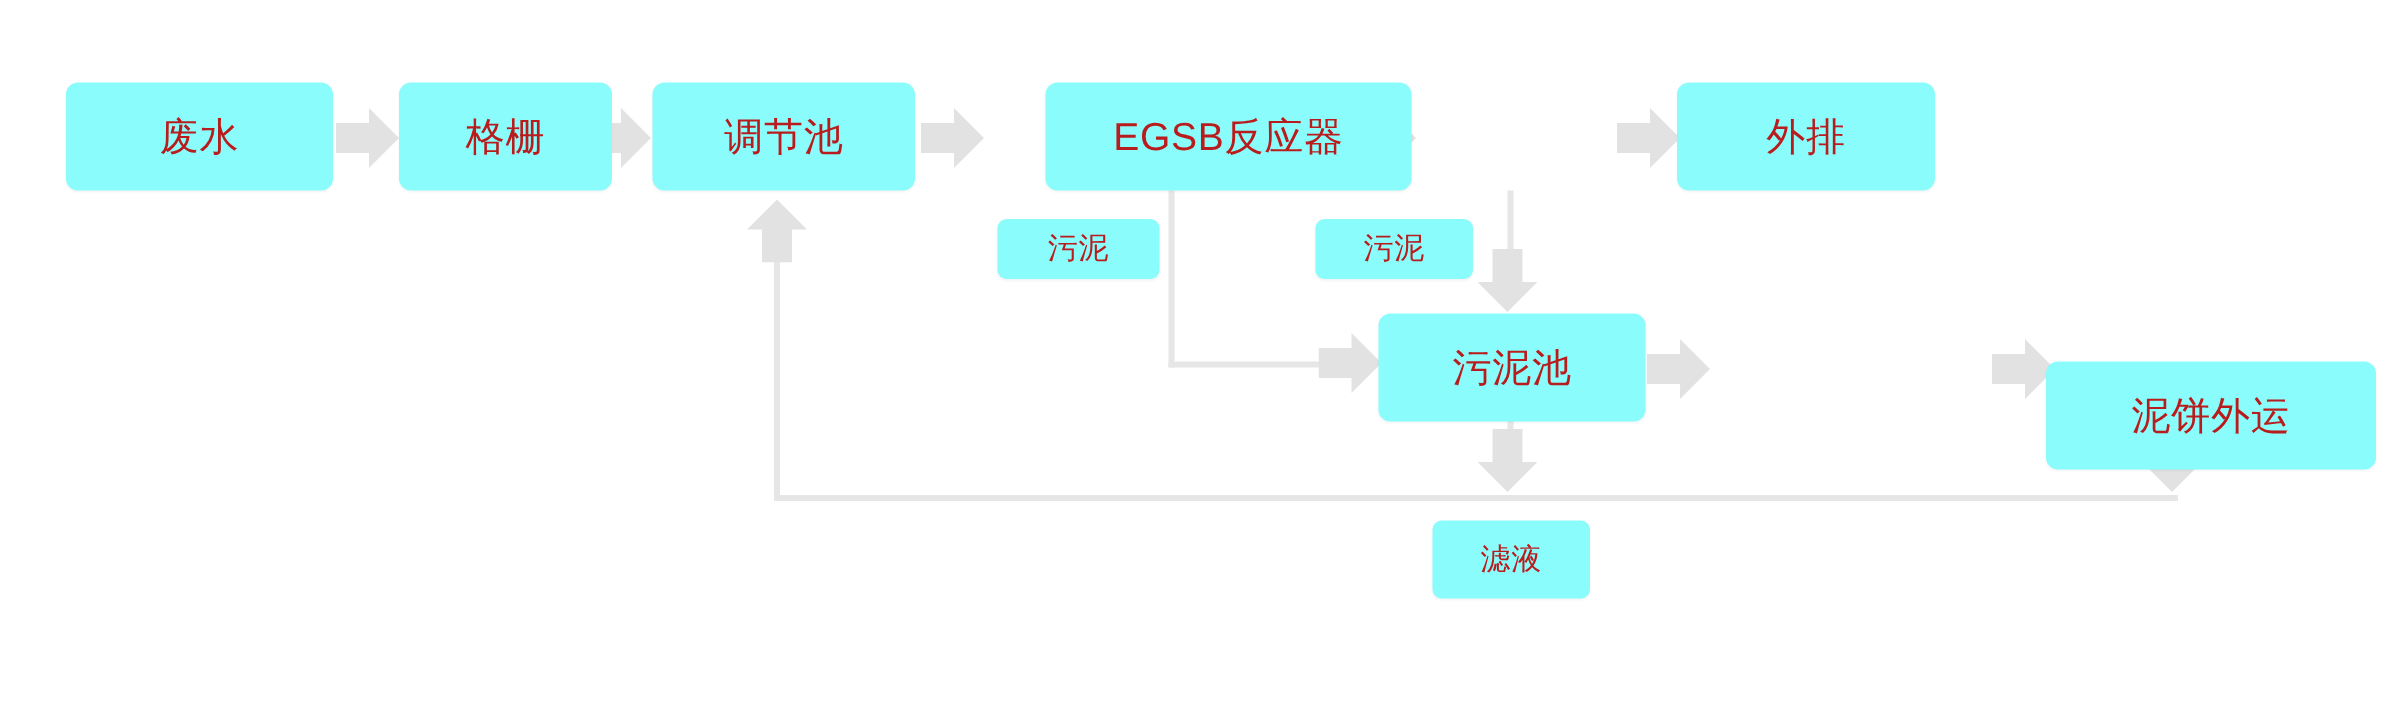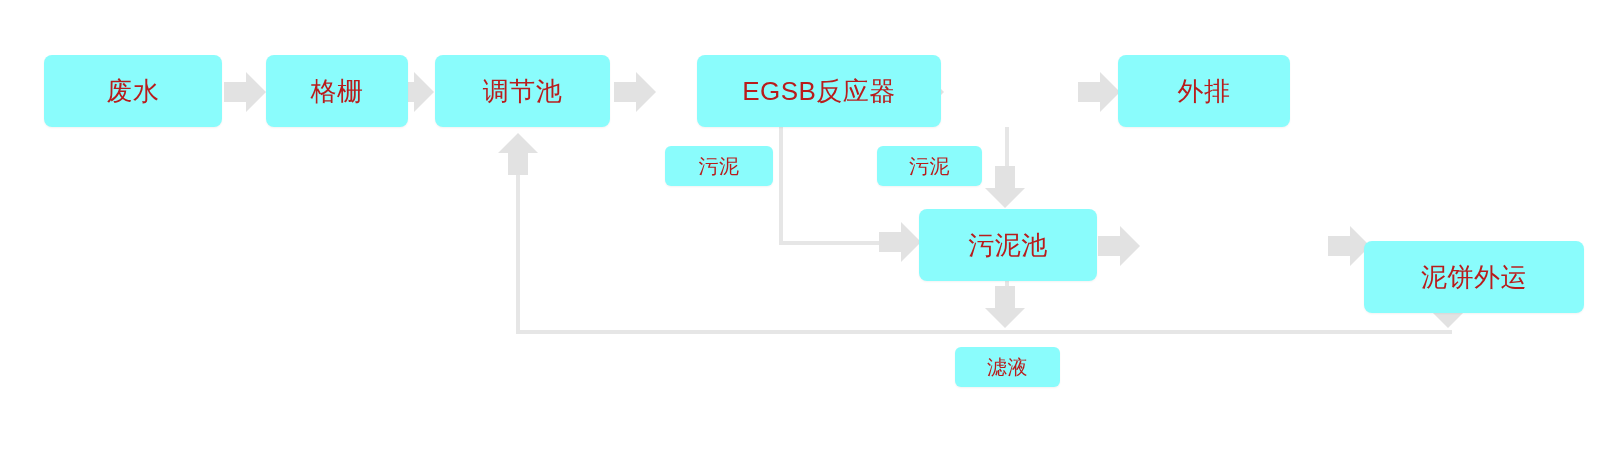--- a/index.html
+++ b/index.html
@@ -167,21 +167,21 @@
   </div>
 
   <div class="node small" style="left:665px; top:146px; width:108px; height:40px;">
     <span>污泥</span>
   </div>
 
   <div class="node small" style="left:877px; top:146px; width:105px; height:40px;">
     <span>污泥</span>
   </div>
 
-  <div class="node small" style="left:955px; top:347px; width:105px; height:40px;">
+  <div class="node small" style="left:955px; top:347px; width:105px; height:52px;">
     <span>滤液</span>
   </div>
 
   <div class="node" style="left:919px; top:209px; width:178px; height:72px;">
     <span>污泥池</span>
   </div>
 
 
   <div class="node" style="left:1364px; top:209px; width:220px; height:72px;margin-top:32px;">
     <span>泥饼外运</span>

